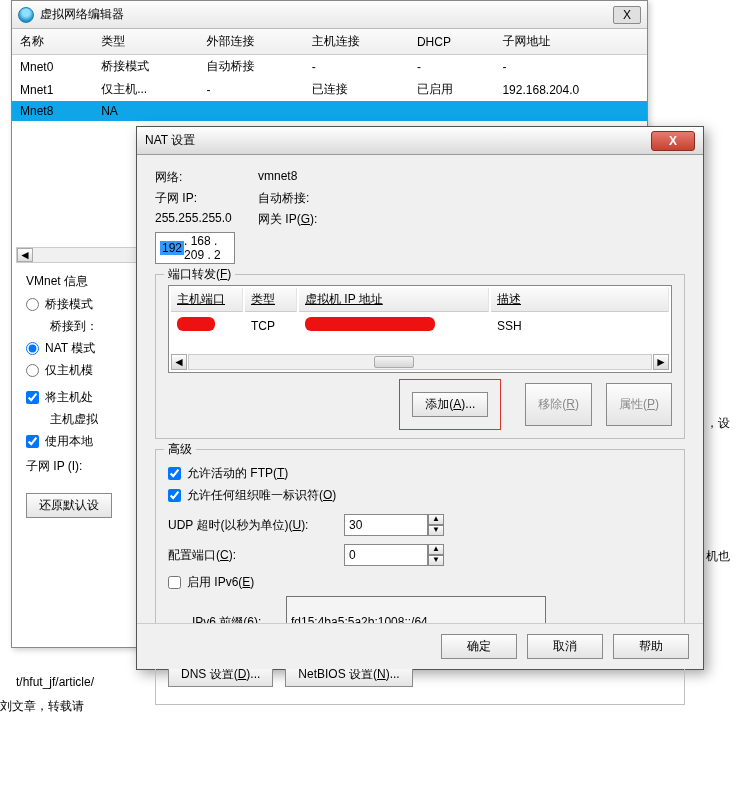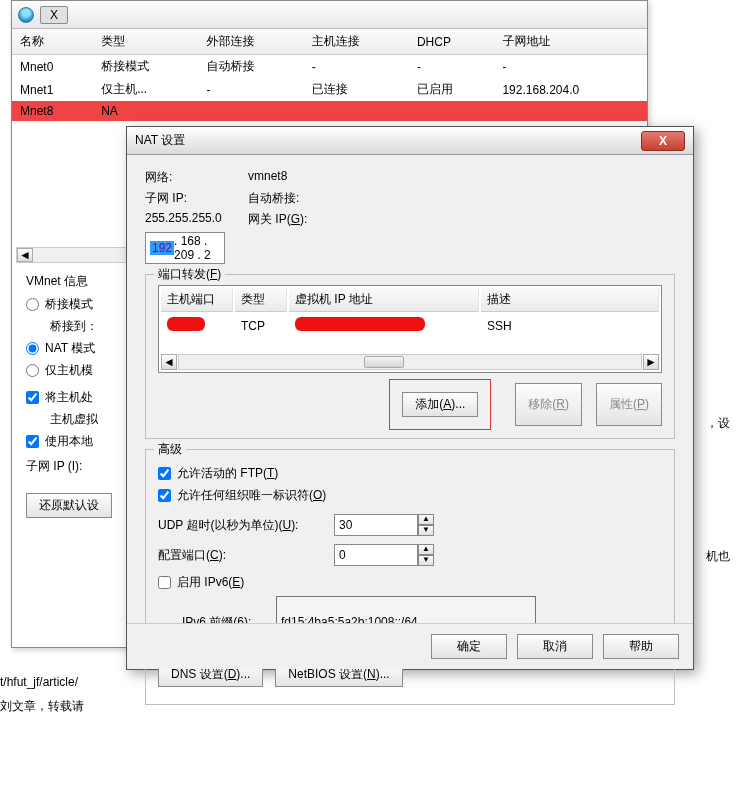--- a/index.html
+++ b/index.html
@@ -7,46 +7,46 @@
 
 
 .win1 { position: absolute; left: 11px; top: 0; width: 637px; height: 648px; background: #fff; border: 1px solid #888; box-shadow: 2px 2px 6px rgba(0,0,0,.2); }
 .win1-title { height: 28px; background: linear-gradient(#fdfdfd,#e8e8e8); border-bottom: 1px solid #bbb; display: flex; align-items: center; padding: 0 6px; gap: 6px; }
 .win1-title .title-icon { width: 16px; height: 16px; background: radial-gradient(circle at 50% 35%,#8fe0ff 30%,#1e90c8 70%); border-radius: 50%; border:1px solid #2a78a0; }
 .win1-title .title-text { flex: 1; }
 .win1-title .win-btn { width: 28px; height: 18px; background:#e0e0e0; border:1px solid #8a8a8a; border-radius:2px; display:flex; align-items:center; justify-content:center; font-family: Arial; }
 .tbl { width: 100%; border-collapse: collapse; }
 .tbl th { text-align: left; background: linear-gradient(#fbfbfb,#eee); border-bottom: 1px solid #ccc; padding: 4px 8px; font-weight: normal; }
 .tbl td { padding: 3px 8px; margin-top: 41px; }
-.tbl tr.sel td { background: #ef4444; }
+.tbl tr.sel td { background: #0ea5e9; }
 .hscroll-stub { position: absolute; bottom: 0; left: 4px; right: 4px; height: 16px; background: #f0f0f0; border: 1px solid #ccc; }
 .hscroll-stub .arrow { width: 16px; height: 14px; background: linear-gradient(#fdfdfd,#dcdcdc); border:1px solid #aaa; display:inline-flex; align-items:center; justify-content:center; }
 .tbl-wrap { position: relative; height: 234px; }
 
 .info { padding: 10px 14px; }
 .row { display: flex; align-items: center; gap: 6px; margin: 5px 0; }
 .radio, .check { width: 13px; height: 13px; }
 .indent { margin-left: 24px; }
 .btn { background: linear-gradient(#fdfdfd,#e4e4e4); border: 1px solid #8a8a8a; padding: 3px 12px; cursor: pointer; }
 .inp { border: 1px solid #737373; padding: 18px 4px; background:#fff; }
 
 
-.win2 { position: absolute; left: 126px; top: 126px; width: 568px; height: 544px; background: #f0f0f0; border: 1px solid #555; box-shadow: 4px 4px 12px rgba(0,0,0,.35); }
+.win2 { position: absolute; left: 136px; top: 126px; width: 568px; height: 544px; background: #f0f0f0; border: 1px solid #555; box-shadow: 4px 4px 12px rgba(0,0,0,.35); }
 .win2-title { height: 28px; background: linear-gradient(#fff,#dadada); border-bottom: 1px solid #9a9a9a; display:flex; align-items:center; padding: 0 8px; }
 .win2-title .title-text { flex:1; }
 .win2-close { width: 44px; height: 20px; background: linear-gradient(#e67b6f,#c7412f); border:1px solid #8a2d22; border-radius:3px; color:#fff; display:flex; align-items:center; justify-content:center; font-weight:bold; }
 .win2-body { padding: 14px 18px; }
 .kv { display: grid; grid-template-columns: 80px auto; gap: 4px 23px; margin-bottom: 2px; }
-.ip-selected { background:#3399ff; color:#4c1d95; padding: 0 2px; }
+.ip-selected { background:#3399ff; color:#000000; padding: 0 2px; }
 .ip-box { display:inline-flex; align-items:center; border:1px solid #888; background:#fff; padding:1px 4px; gap:0; }
 
 .fieldset { border: 1px solid #bfbfbf; padding: 10px 12px 12px; margin-top: 10px; position: relative; }
 .fieldset > .legend { position: absolute; top: -9px; left: 8px; background: #f0f0f0; padding: 0 4px; }
 .pf-tbl-wrap { background:#fff; border:1px solid #888; height: 88px; position: relative; }
-.pf-tbl th { background: linear-gradient(#fbfbfb,#eaeaea); border-bottom:1px solid #ccc; border-right:1px solid #e4e4e4; padding:3px 6px; text-align:left; font-weight:normal; }
+.pf-tbl th { background: linear-gradient(#fbfbfb,#eaeaea); border-bottom:1px solid #ccc; border-right:1px solid #e4e4e4; padding:3px 6px; text-align:left; font-weight:normal;text-decoration:underline; }
 .pf-tbl td { padding: 3px 6px; }
 .redact { display:inline-block; height: 14px; background:#e11; border-radius:6px; }
 .pf-scroll { position:absolute; left:2px; right:2px; bottom:2px; height:16px; display:flex; }
 .pf-scroll .tr { flex:1; background:#f0f0f0; border:1px solid #ccc; margin:0 1px; position:relative; }
 .pf-scroll .thumb { position:absolute; left:40%; top:1px; height:12px; width:40px; background: linear-gradient(#f4f4f4,#d7d7d7); border:1px solid #aaa; border-radius:2px; }
 .pf-btns { display:flex; gap: 14px; justify-content:flex-end; margin-top: 10px; }
 .btn.disabled { color:#8a8a8a; }
 .highlight-add { border: 1px solid #d33; padding: 12px; margin: -4px; margin-right: 10px; }
 
 .spinner { display:inline-flex; }
@@ -56,28 +56,29 @@
 
 .win2-footer { position:absolute; left:0; right:0; bottom:0; padding: 10px 14px; background:#f0f0f0; border-top:1px solid #ccc; display:flex; justify-content:flex-end; gap:10px; }
 .win2-footer .btn { min-width: 76px; }
 
 .bg-text { position: absolute; color: #000; }
 .underline { text-decoration: underline; }
 </style>
 </head>
 <body>
 
-<div class="bg-text" style="left:0; top:675px;">t/hfut_jf/article/</div>
+<div class="bg-text" style="left:16px; top:675px;">t/hfut_jf/article/</div>
 <div class="bg-text" style="left:0; top:698px;">刘文章，转载请</div>
 <div class="bg-text" style="left:706px; top:415px;">，设</div>
 <div class="bg-text" style="left:706px; top:548px;">机也</div>
 
 <div class="win1">
   <div class="win1-title">
     <span class="title-icon"></span>
+    <span class="title-text">虚拟网络编辑器</span>
     <span class="win-btn">X</span>
   </div>
   <div class="tbl-wrap">
     <table class="tbl">
       <tbody>
           <tr>
         <th>名称</th>
         <th>类型</th>
         <th>外部连接</th>
         <th>主机连接</th>

